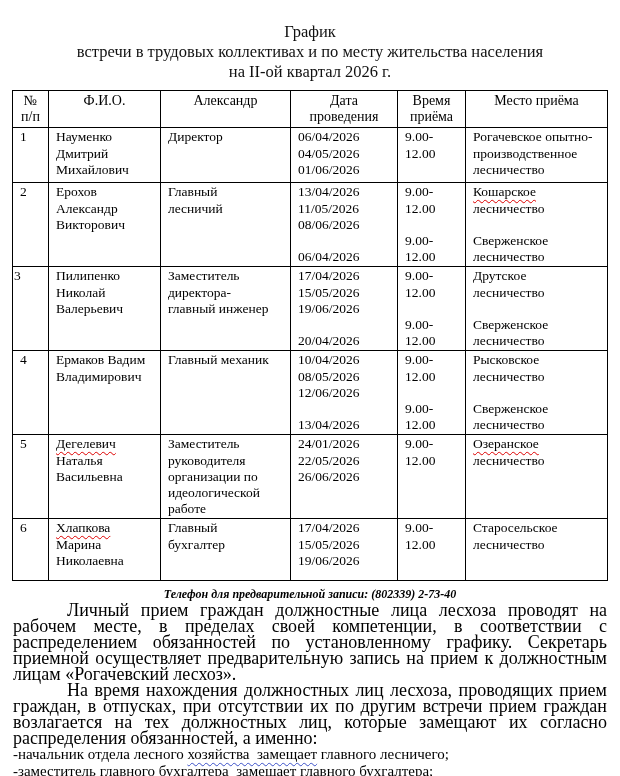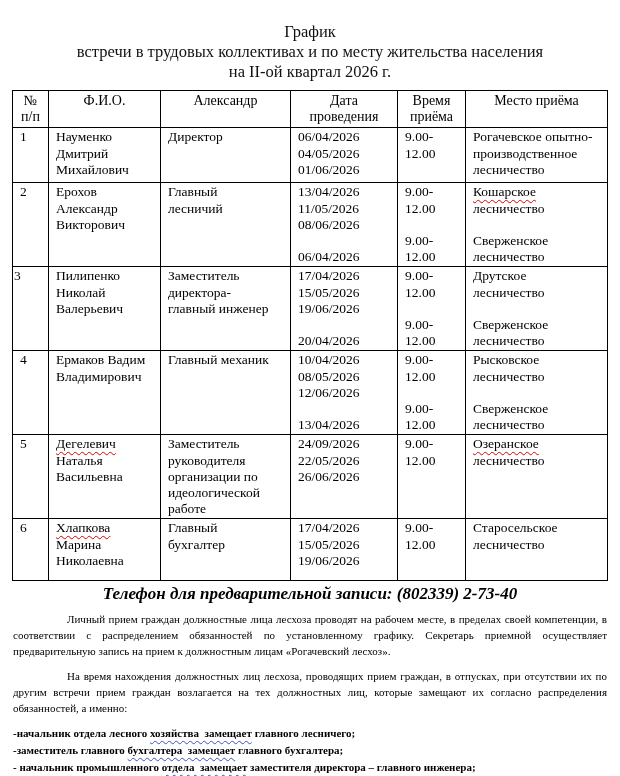--- a/index.html
+++ b/index.html
@@ -41,29 +41,29 @@
     text-underline-offset:3px;
     text-align:center;
   }
   .sq-blue{
     text-decoration-line:underline;text-decoration-style:wavy;
     text-decoration-color:#3a50c8;text-decoration-thickness:1px;
     text-underline-offset:3px;
   }
   .phone{
     margin-top:5px;text-align:center;
-    font-weight:bold;font-style:italic;font-size:17px;line-height:16px;
+    font-weight:bold;font-style:italic;font-size:12px;line-height:16px;
   }
   .para{
-    margin:9px 13px;font-size:11px;line-height:16px;
+    margin:0 13px;font-size:18px;line-height:16px;
     text-align:justify;text-indent:54px;
   }
   .subs{margin:0 13px;}
   .sub-line{
-    font-size:11px;line-height:16.6px;white-space:pre-wrap;font-weight:bold;
+    font-size:15px;line-height:16.6px;white-space:pre-wrap;
   }
 </style>
 </head>
 <body>
 
 <div class="page">
 
   <div class="doc-title">
     <div>График</div>
     <div>встречи в трудовых коллективах и по месту жительства населения</div>
@@ -249,21 +249,21 @@
         <div class="ln">Васильевна</div>
       </td>
       <td>
         <div class="ln">Заместитель</div>
         <div class="ln">руководителя</div>
         <div class="ln">организации по</div>
         <div class="ln">идеологической</div>
         <div class="ln">работе</div>
       </td>
       <td>
-        <div class="ln">24/09/2026</div>
+        <div class="ln">24/01/2026</div>
         <div class="ln">22/05/2026</div>
         <div class="ln">26/06/2026</div>
       </td>
       <td>
         <div class="ln">9.00-</div>
         <div class="ln">12.00</div>
       </td>
       <td>
         <div class="ln"><span class="sq-red">Озеранское</span></div>
         <div class="ln">лесничество</div>

